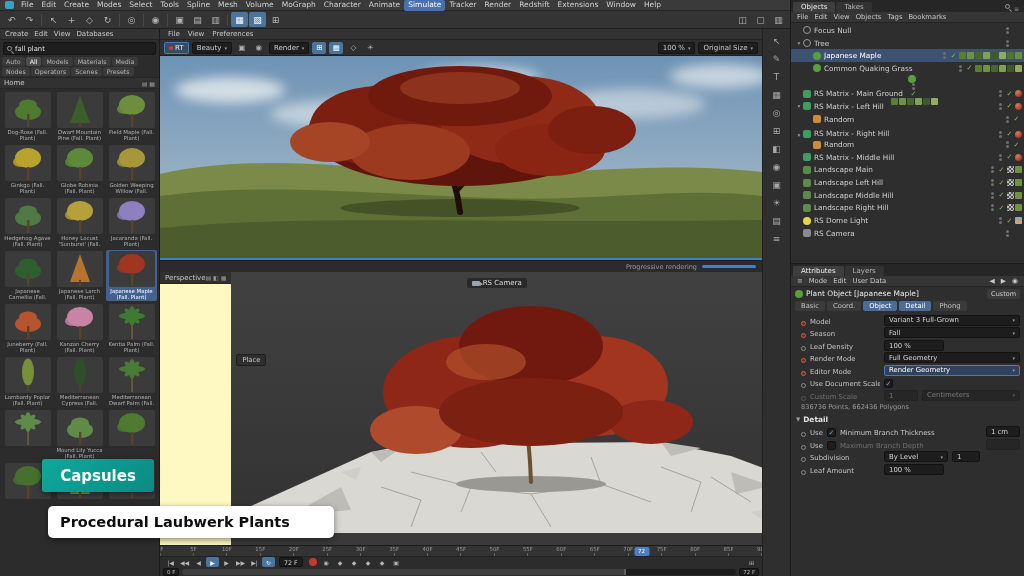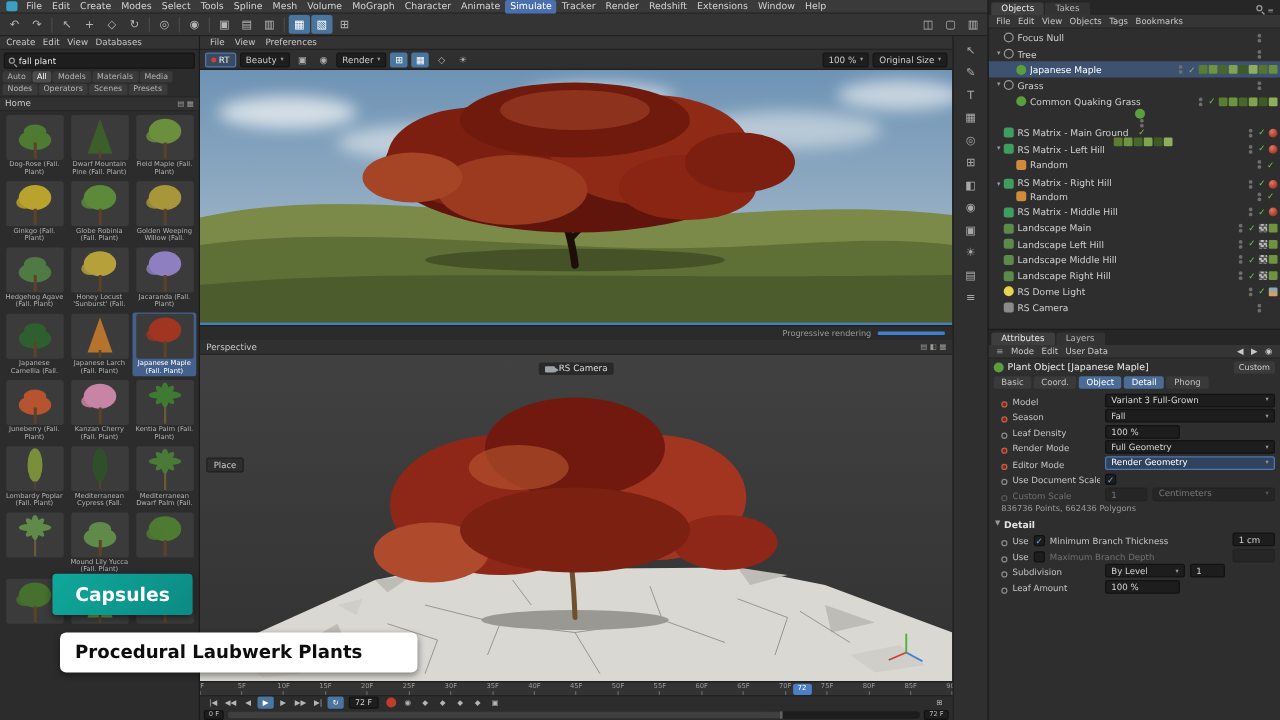--- a/index.html
+++ b/index.html
@@ -65,21 +65,21 @@
   .mini{width:14px;height:12px;border-radius:2px;display:flex;align-items:center;justify-content:center;
     font-size:7.5px;color:#b0b0b0}
   .mini.active{background:#49759e;color:#fff}
   #rviewport{position:relative;flex:1;background:#000;overflow:hidden}
   #rvstatus{height:12px;background:#2b2b2b;border-top:1px solid #1f1f1f;display:flex;align-items:center;
     justify-content:flex-end;gap:5px;font-size:6.5px;color:#9a9a9a;padding:0 6px}
   .pbar{width:54px;height:3px;background:#191919;border-radius:2px;overflow:hidden}
   .pbar i{display:block;height:100%;width:100%;background:#3f7fd0}
 
   
-  #centerbottom{left:160px;top:272px;width:602px;height:273px;background:#4c1d95;display:flex;flex-direction:column}
+  #centerbottom{left:160px;top:272px;width:602px;height:273px;background:#fef9c3;display:flex;flex-direction:row}
   .vp-head{height:12px;background:#303030;border-bottom:1px solid #252525;display:flex;align-items:center;
     justify-content:space-between;font-size:7px;padding:0 5px}
   #pviewport{position:relative;flex:1;background:#3a3a3a;overflow:hidden}
   .cam-label{position:absolute;top:6px;left:50%;transform:translateX(-50%);display:flex;align-items:center;gap:3px;
     background:rgba(35,35,35,.8);border-radius:2px;padding:1px 5px;font-size:7px;color:#ddd}
   .cam-ico{width:8px;height:5px;background:#9aa4aa;border-radius:1px;position:relative}
   .cam-ico::after{content:"";position:absolute;right:-3px;top:1px;border-left:3px solid #9aa4aa;
     border-top:2px solid transparent;border-bottom:2px solid transparent}
   .place-label{position:absolute;left:5px;top:82px;background:#2e2e2e;border:1px solid #1f1f1f;border-radius:2px;
     padding:1px 5px;font-size:6.8px;color:#ccc}
@@ -677,31 +677,20 @@
             <span class="chip" style="background: rgb(90, 125, 49);"></span>
             <span class="chip" style="background: rgb(111, 148, 64);"></span>
             <span class="chip" style="background: rgb(73, 102, 43);"></span>
             <span class="chip" style="background: rgb(130, 163, 78);"></span>
             <span class="chip" style="background: rgb(62, 90, 37);"></span>
             <span class="chip" style="background: rgb(143, 174, 92);"></span>
             <span class="chip" style="background: rgb(85, 117, 47);"></span>
             <span class="chip" style="background: rgb(106, 143, 62);"></span>
           </span>
         </div>
-        <div class="obj-row" style="padding-left: 4px;">
-          <span class="arrow">▾</span>
-          <span class="oicon i-null"></span>
-          <span class="oname">Grass</span>
-          <span class="dots">
-            <i></i>
-            <i></i>
-          </span>
-          <span class="ocheck"></span>
-          <span class="chips"></span>
-        </div>
         <div class="obj-row" style="padding-left: 14px;">
           <span class="arrow"></span>
           <span class="oicon i-plant"></span>
           <span class="oname">Common Quaking Grass</span>
           <span class="dots">
             <i></i>
             <i></i>
           </span>
           <span class="ocheck">✓</span>
           <span class="chips">

